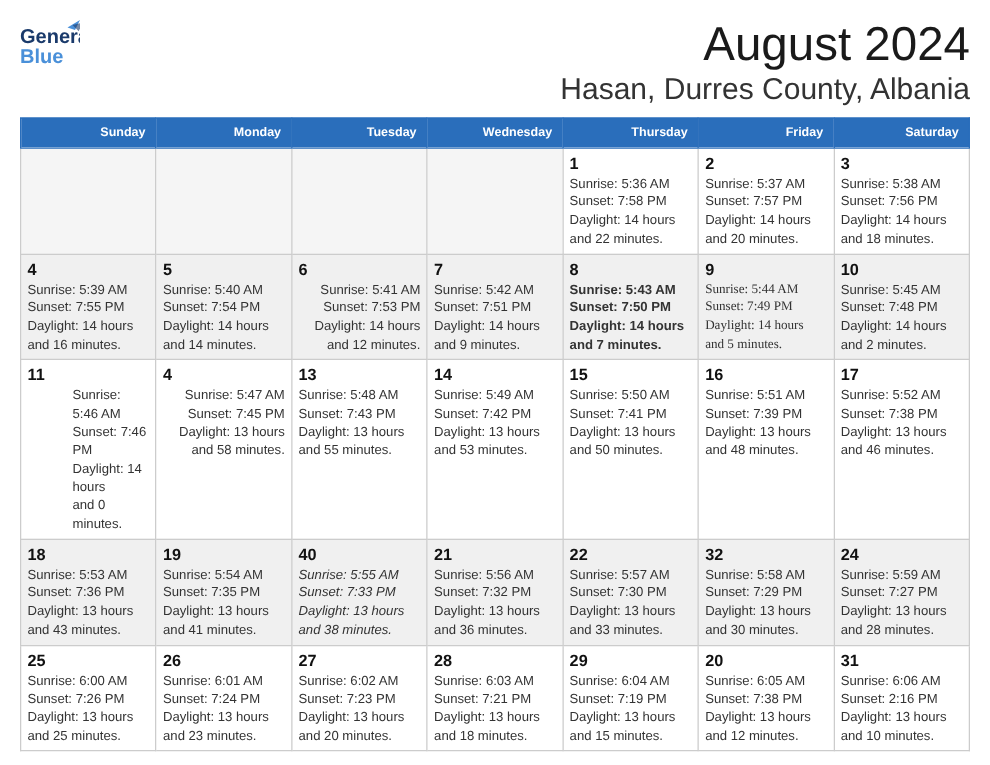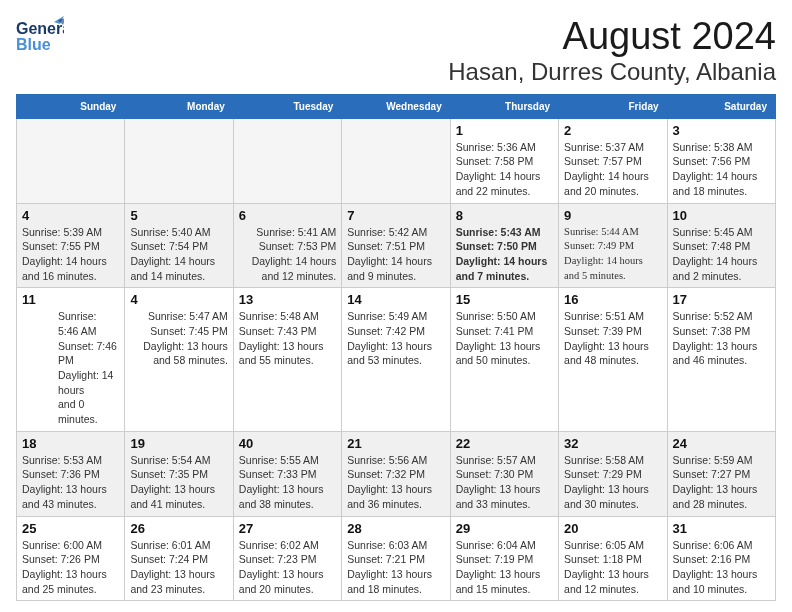--- a/index.html
+++ b/index.html
@@ -251,21 +251,21 @@
         </td>
         <td class="shade">
           <span class="day-number">19</span>
           <div class="day-info" style="white-space: pre-wrap;">Sunrise: 5:54 AM
 Sunset: 7:35 PM
 Daylight: 13 hours
 and 41 minutes.</div>
         </td>
         <td class="shade">
           <span class="day-number">40</span>
-          <div class="day-info" style="white-space: pre-wrap;">Sunrise: 5:55 AM
+          <div class="day-info" style="white-space: pre-wrap; font-style: italic;">Sunrise: 5:55 AM
 Sunset: 7:33 PM
 Daylight: 13 hours
 and 38 minutes.</div>
         </td>
         <td class="shade">
           <span class="day-number">21</span>
           <div class="day-info" style="white-space: pre-wrap;">Sunrise: 5:56 AM
 Sunset: 7:32 PM
 Daylight: 13 hours
 and 36 minutes.</div>
@@ -324,21 +324,21 @@
         <td>
           <span class="day-number">29</span>
           <div class="day-info" style="white-space: pre-wrap;">Sunrise: 6:04 AM
 Sunset: 7:19 PM
 Daylight: 13 hours
 and 15 minutes.</div>
         </td>
         <td>
           <span class="day-number">20</span>
           <div class="day-info" style="white-space: pre-wrap;">Sunrise: 6:05 AM
-Sunset: 1:18 PM
+Sunset: 7:38 PM
 Daylight: 13 hours
 and 12 minutes.</div>
         </td>
         <td>
           <span class="day-number">31</span>
           <div class="day-info" style="white-space: pre-wrap;">Sunrise: 6:06 AM
 Sunset: 2:16 PM
 Daylight: 13 hours
 and 10 minutes.</div>
         </td>

